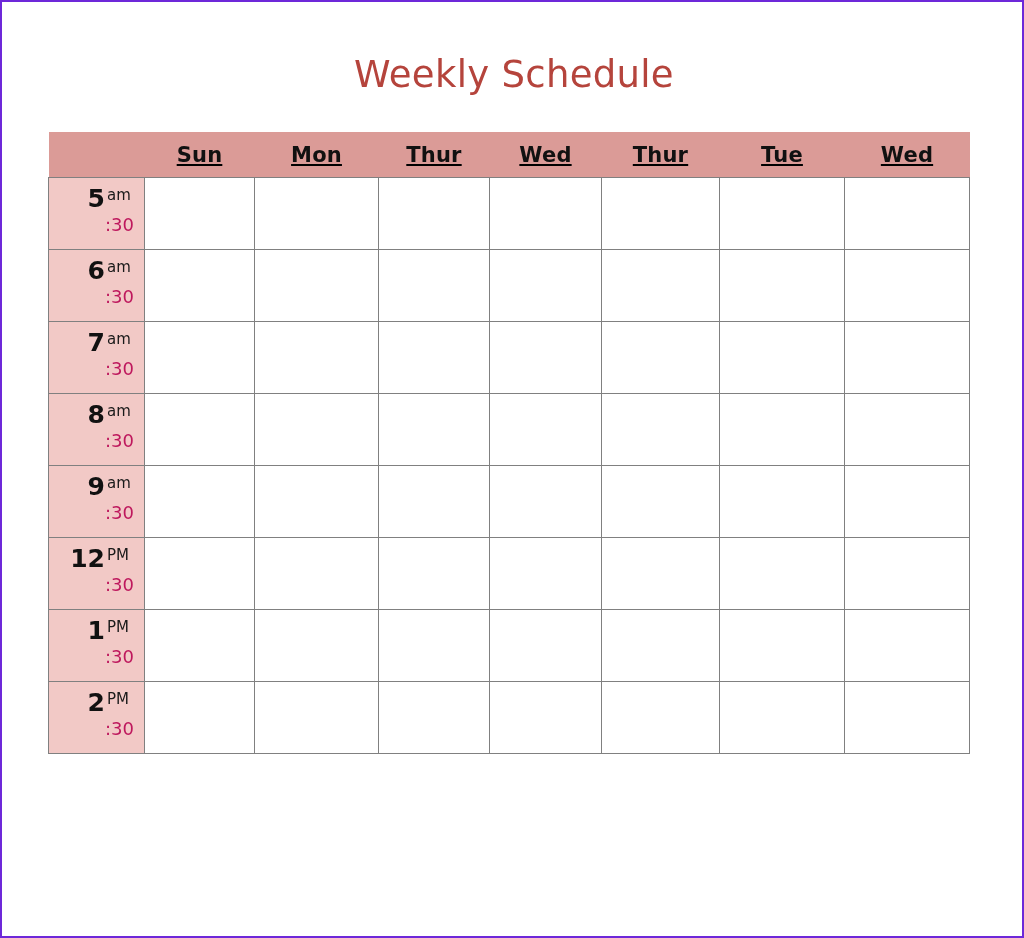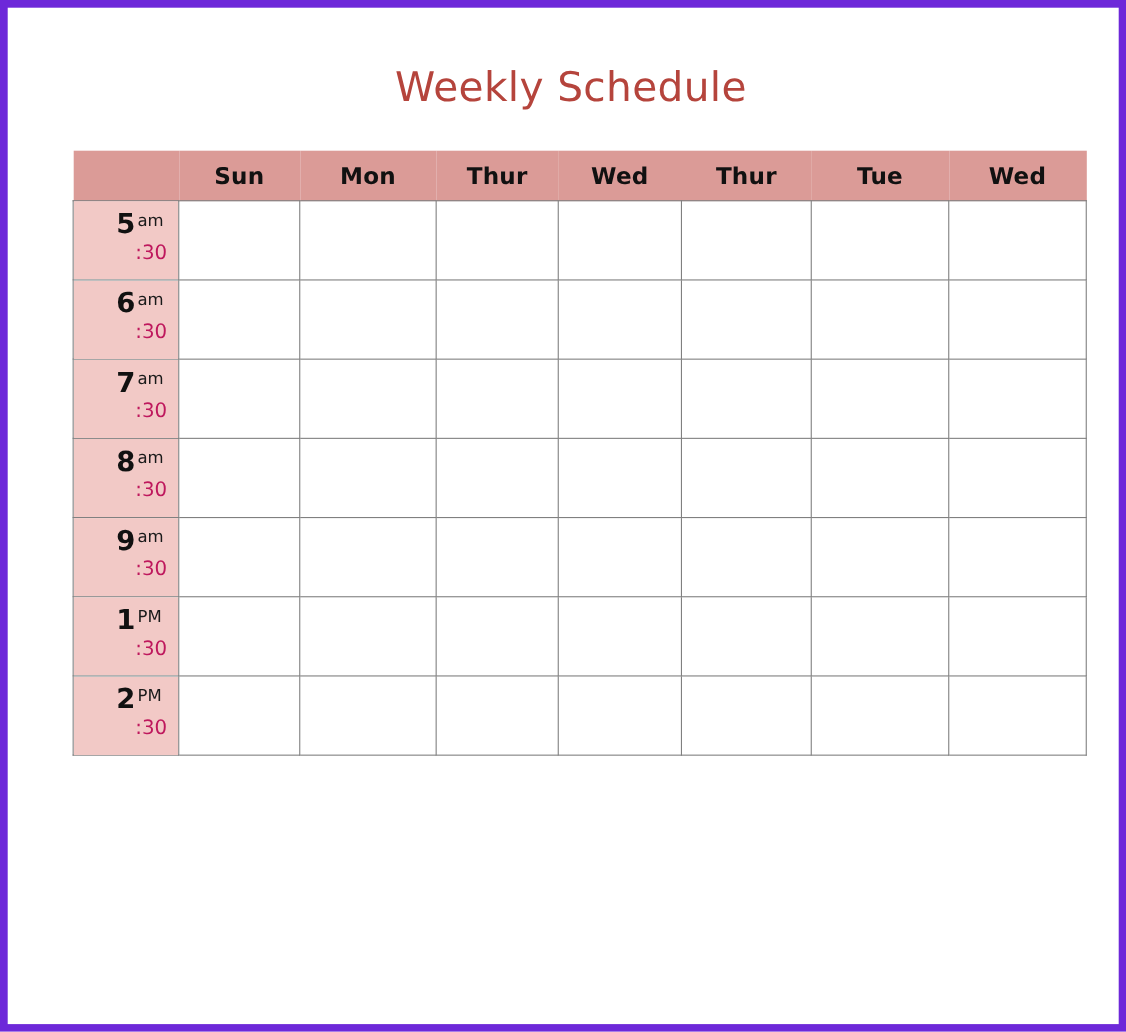--- a/index.html
+++ b/index.html
@@ -12,40 +12,41 @@
     background: #ffffff;
     font-family: "DejaVu Sans", sans-serif;
     overflow: hidden;
   }
   .page {
     position: relative;
     width: 1024px;
     height: 938px;
     box-sizing: border-box;
     background: #ffffff;
-    border: 7px solid #6d28d9;
+    border: 2px solid #6d28d9;
   }
   .page-title {
     position: absolute;
     left: 0;
     top: 50px;
     width: 1024px;
     text-align: center;
     font-size: 37px;
     font-weight: 400;
     color: #b5443c;
     letter-spacing: 0.3px;
     line-height: 46px;
     white-space: nowrap;
   }
   .schedule {
     position: absolute;
-    left: 59px;
+    left: 46px;
     top: 130px;
     width: 921px;
+    text-decoration: underline;
   }
   table.sched-table {
     border-collapse: collapse;
     table-layout: fixed;
     width: 921px;
   }
   table.sched-table col.time-col { width: 96px; }
   table.sched-table col.day-col-0 { width: 110px; }
   table.sched-table col.day-col-1 { width: 124px; }
   table.sched-table col.day-col-2 { width: 111px; }
@@ -230,20 +231,36 @@
           <td></td>
           <td></td>
           <td></td>
           <td></td>
           <td></td>
           <td></td>
         </tr>
 
 
 
+        <tr>
+          <td class="time-cell">
+            <div class="time-inner">
+              <span class="hour">12</span>
+              <span class="meridiem">PM</span>
+              <span class="half">:30</span>
+            </div>
+          </td>
+          <td></td>
+          <td></td>
+          <td></td>
+          <td></td>
+          <td></td>
+          <td></td>
+          <td></td>
+        </tr>
 
         <tr>
           <td class="time-cell">
             <div class="time-inner">
               <span class="hour">1</span>
               <span class="meridiem">PM</span>
               <span class="half">:30</span>
             </div>
           </td>
           <td></td>

